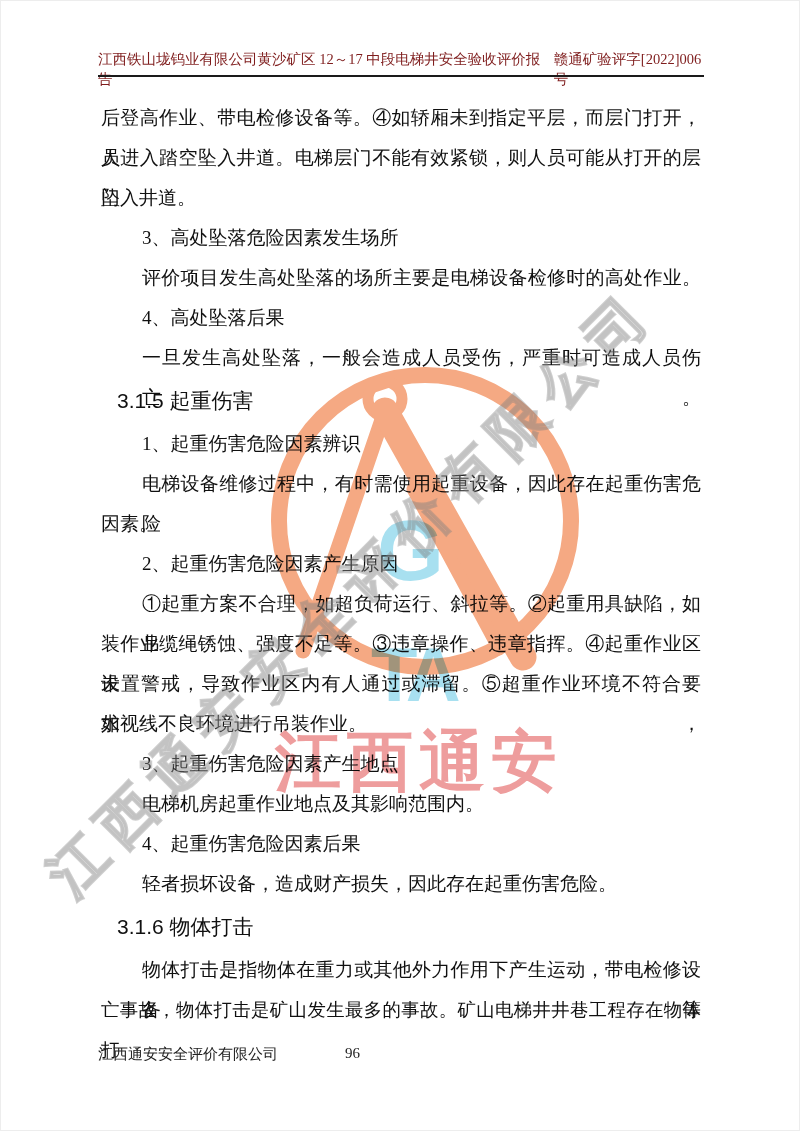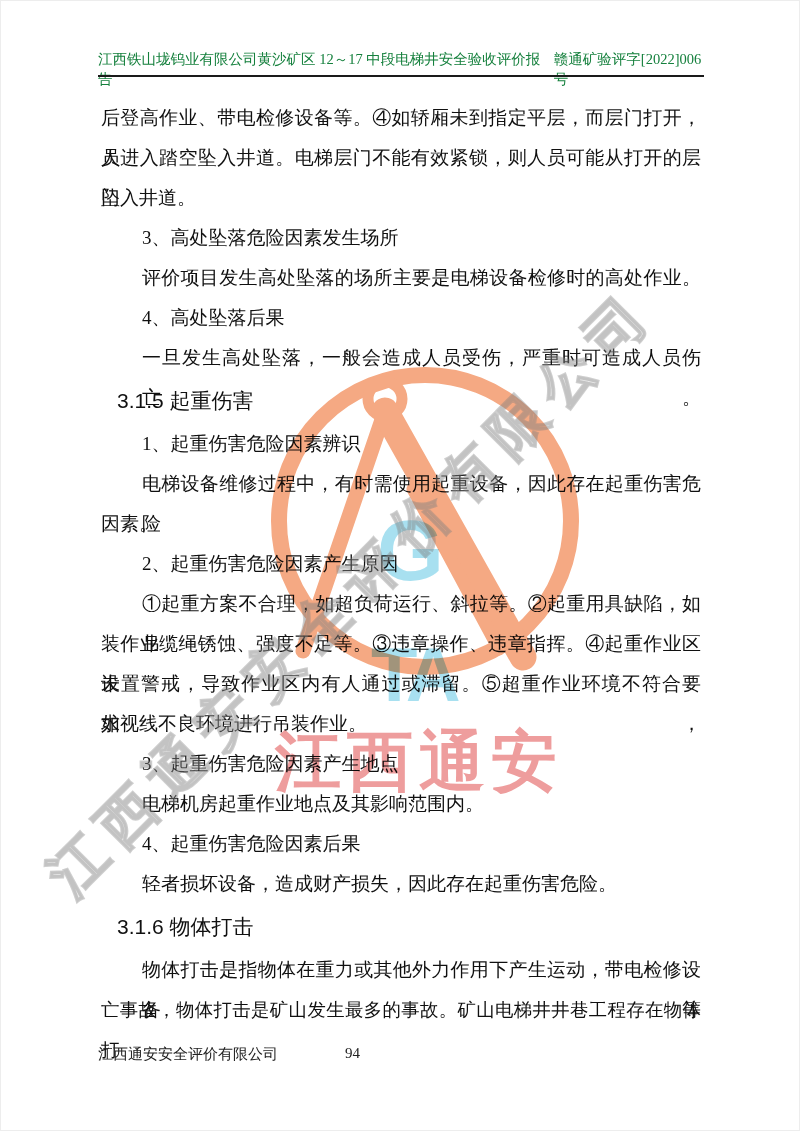--- a/index.html
+++ b/index.html
@@ -3,21 +3,21 @@
 <meta charset="utf-8">
 <style>
   html,body{margin:0;padding:0;background:#fff;}
   .page{
     position:relative;width:800px;height:1131px;background:#ffffff;
     font-family:"Liberation Serif","DejaVu Serif",serif;
     color:#141414;overflow:hidden;border:1px solid #ededed;box-sizing:border-box;
   }
   
   .hdr{position:absolute;left:97px;right:80px;top:48px;display:flex;
-       justify-content:space-between;font-size:14.5px;line-height:20px;color:#15803d;}
+       justify-content:space-between;font-size:14.5px;line-height:20px;color:#7f1d1d;}
   .hdr-rule{position:absolute;left:97px;right:95px;top:74px;border-top:2px solid #1a1a1a;}
   
   .content{position:absolute;left:100px;top:97px;width:600px;font-size:19px;
            line-height:40px;color:#101010;}
   .ln{height:40px;white-space:nowrap;}
   .ind{padding-left:41px;}
   .just{white-space:normal;text-align:justify;text-align-last:justify;}
   .tight{font-size:18.4px;}
   .hd{font-weight:normal;font-size:21px;line-height:46px;height:46px;
       font-family:"Liberation Sans","DejaVu Sans",sans-serif;margin-left:16px;}
@@ -94,15 +94,15 @@
 
     <div class="wm-mono-g">G</div>
     <div class="wm-mono-ta">TA</div>
 
     <div class="wm-diagonal">江西通安安全评价有限公司</div>
 
     <div class="wm-red">江西通安</div>
   </div>
 
   <div class="ftr-company">江西通安安全评价有限公司</div>
-  <div class="ftr-page">94</div>
+  <div class="ftr-page">96</div>
 
 </div>
 
 </body></html>

